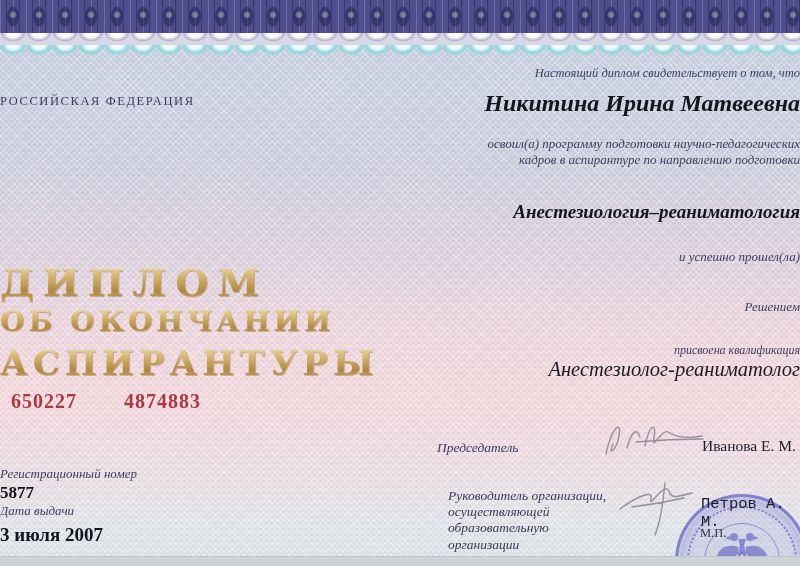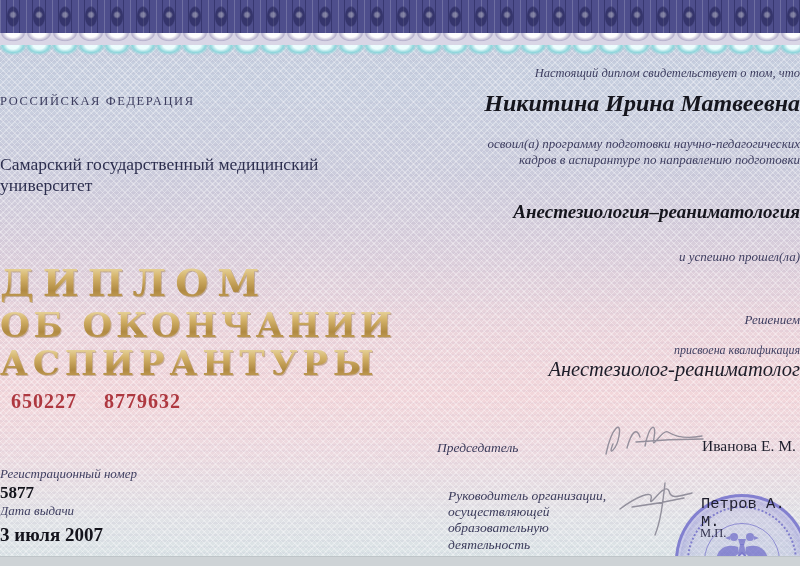--- a/index.html
+++ b/index.html
@@ -50,21 +50,21 @@
   .university{font-size:17.5px;color:#2c2e4e;}
   .gold-title{
     font-family:"DejaVu Serif","Liberation Serif",serif;
     font-weight:bold;color:transparent;
     background:linear-gradient(180deg,#eedfae 0%,#d3b269 35%,#b08a42 70%,#c9a45e 100%);
     -webkit-background-clip:text;background-clip:text;
     filter:drop-shadow(1px 1px 0 rgba(130,90,30,.35));
     line-height:1;
   }
   .gt1{font-size:38px;letter-spacing:9px;}
-  .gt2{font-size:34px;letter-spacing:4px;}
+  .gt2{font-size:28px;letter-spacing:4px;}
   .gt3{font-size:34px;letter-spacing:5px;}
   .serials{font-size:20px;font-weight:bold;color:#ae3840;letter-spacing:1px;}
   .serials span{margin:0 11px;}
   .doc-type{font-size:13px;letter-spacing:.6px;color:#5f3a55;}
   .reg-num{font-size:17px;font-weight:bold;color:#14141c;}
   .date-val{font-size:19px;font-weight:bold;color:#14141c;}
   
   .holder-name{font-size:24px;font-weight:bold;color:#15151d;}
   .specialty{font-size:19px;font-weight:bold;color:#15151d;}
   .qualification{font-size:20.5px;color:#1c1c28;}
@@ -95,64 +95,63 @@
 <div class="page">
 
   <div class="border-top">
     <div class="band-navy"></div>
     <div class="band-lav"></div>
     <div class="band-cyan"></div>
   </div>
 
   <div class="abs col-left small-caps" style="top:94px;">РОССИЙСКАЯ ФЕДЕРАЦИЯ</div>
 
-  <div class="abs col-left university" style="top:154px;">Самарский государственный медицинский университет</div>
 
   <div class="abs col-left gold-title gt1" style="top:264px;">ДИПЛОМ</div>
   <div class="abs col-left gold-title gt2" style="top:308px;">ОБ ОКОНЧАНИИ</div>
   <div class="abs col-left gold-title gt3" style="top:346px;">АСПИРАНТУРЫ</div>
 
   <div class="abs col-left serials" style="top:390px;">
-    <span style="margin-right: 16px;">650227</span><span>8779632</span>
+    <span style="margin-right: 36px;">650227</span><span>4874883</span>
   </div>
 
 
   <div class="abs col-left tiny italic" style="top:466px;font-family:Liberation Serif, serif;">Регистрационный номер</div>
   <div class="abs col-left reg-num" style="top:483px;">5877</div>
   <div class="abs col-left tiny italic" style="top:503px;">Дата выдачи</div>
   <div class="abs col-left date-val" style="top:524px;">3 июля 2007</div>
 
   <div class="abs col-right tiny" style="top:66px;font-size:12.5px;">Настоящий диплом свидетельствует о том, что</div>
 
   <div class="abs col-right holder-name" style="top:90px;">Никитина Ирина Матвеевна</div>
 
   <div class="abs col-right tiny" style="top:136px;">освоил(а) программу подготовки научно-педагогических</div>
   <div class="abs col-right tiny" style="top:152px;">кадров в аспирантуре по направлению подготовки</div>
 
   <div class="abs col-right specialty" style="top:201px;">Анестезиология–реаниматология</div>
 
   <div class="abs col-right tiny" style="top:249px;">и успешно прошел(ла)</div>
 
-  <div class="abs col-right tiny" style="top:312px;">Решением</div>
+  <div class="abs col-right tiny" style="top:299px;">Решением</div>
 
   <div class="abs col-right tiny" style="top:343px;font-size:12px;">присвоена квалификация</div>
   <div class="abs col-right qualification" style="top:358px;">Анестезиолог-реаниматолог</div>
 
   <div class="abs sig-label" style="left:437px;top:440px;">Председатель</div>
 
   <svg class="abs" style="left:590px;top:408px;" width="120" height="60" viewBox="0 0 120 60">
     <path class="sig-svg" d="M16 46 C 22 18 32 12 29 28 C 27 41 17 50 23 36 M37 40 C 42 22 47 20 50 29 M55 38 C 60 14 67 15 64 30 C 61 45 72 20 78 24 C 86 29 97 31 112 28 M46 34 C 68 32 92 31 113 31"></path>
   </svg>
 
   <div class="abs sig-name" style="left:702px;top:437px;">Иванова Е. М.</div>
 
   <div class="abs sig-label" style="left:448px;top:488px;width:200px;">
     <div>Руководитель организации,</div>
     <div>осуществляющей образовательную</div>
-    <div>деятельность</div>
+    <div>организации</div>
   </div>
 
   <svg class="abs" style="left:612px;top:465px;" width="100" height="75" viewBox="0 0 100 75">
     <path class="sig-svg" d="M8 44 C 24 32 42 24 39 34 C 36 45 53 16 57 26 C 59 35 67 31 80 28 M53 18 C 51 36 49 55 43 70 M20 42 C 36 40 54 37 72 33"></path>
   </svg>
 
   <div class="abs sig-name" style="left:701px;top:495px;font-family:Liberation Mono, monospace;">Петров А. М.</div>
 
   <div class="abs" style="left:700px;top:526px;font-size:12.5px;color:#33334e;">М.П.</div>
 

